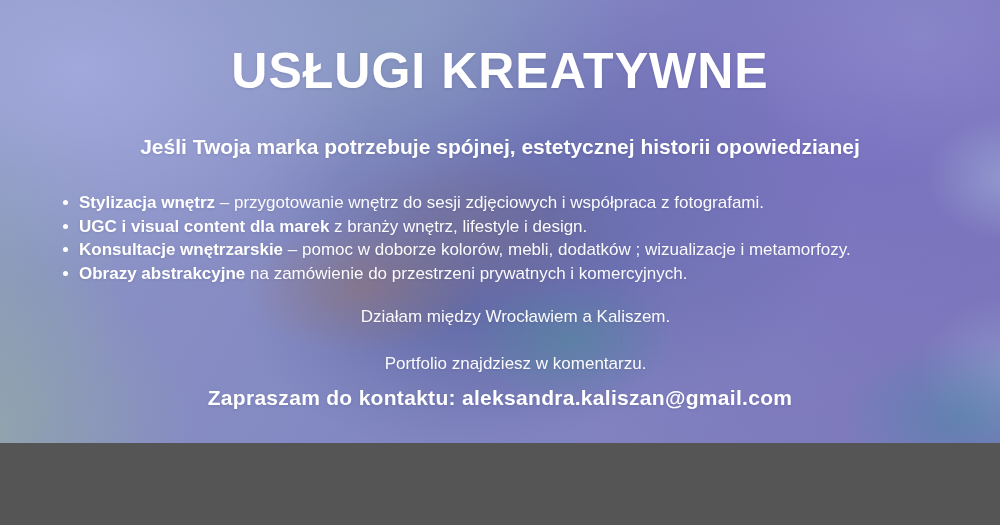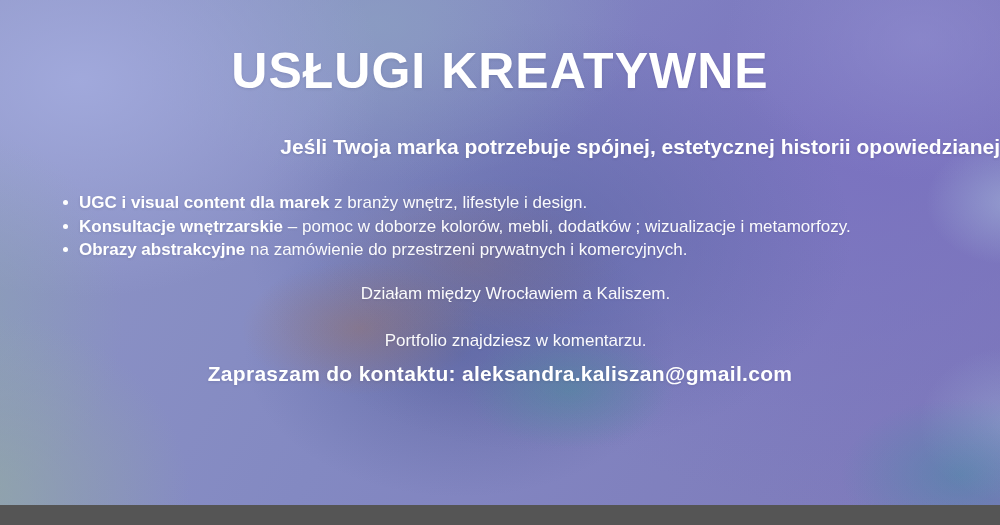--- a/index.html
+++ b/index.html
@@ -6,21 +6,21 @@
   * { margin: 0; padding: 0; box-sizing: border-box; }
 
   body {
     font-family: "Liberation Sans", "DejaVu Sans", sans-serif;
     background: #555;
   }
 
   .poster {
     position: relative;
     width: 1000px;
-    height: 505px;
+    height: 443px;
     overflow: hidden;
     color: var(--text, #ffffff);
   }
 
   
   .bg {
     position: absolute;
     inset: 0;
     background:
       radial-gradient(170px 95px  at 36% 65%,  rgba(173,112,66,0.32), rgba(173,112,66,0) 70%),
@@ -50,21 +50,21 @@
   .title {
     text-align: center;
     font-size: 50px;
     font-weight: 800;
     letter-spacing: 1px;
     line-height: 1.1;
     margin-bottom: 32px;
   }
 
   .subtitle {
-    text-align: right;
+    text-align: center;
     font-size: 21px;
     font-weight: 700;
     line-height: 31px;
     margin-bottom: 29px;
   }
 
   .services {
     list-style: none;
     padding-left: 79px;
     padding-right: 40px;
@@ -114,20 +114,21 @@
 <div class="poster">
   <div class="bg"></div>
 
   <div class="content">
 
     <h1 class="title">USŁUGI KREATYWNE</h1>
 
     <p class="subtitle"><span>Jeśli Twoja marka potrzebuje spójnej, estetycznej historii opowiedzianej</span><br></p>
 
     <ul class="services">
+      <li><span class="b">Stylizacja wnętrz</span><span class="rest"> – przygotowanie wnętrz do sesji zdjęciowych i współpraca z fotografami.</span></li>
       <li><span class="b">UGC i visual content dla marek</span><span class="rest"> z branży wnętrz, lifestyle i design.</span></li>
       <li><span class="b">Konsultacje wnętrzarskie</span><span class="rest"> – pomoc w doborze kolorów, mebli, dodatków ; wizualizacje i metamorfozy.</span></li>
       <li><span class="b">Obrazy abstrakcyjne</span><span class="rest"> na zamówienie do przestrzeni prywatnych i komercyjnych.</span></li>
     </ul>
 
     <p class="location"><span>Działam między Wrocławiem a Kaliszem.</span><br><br><span>Portfolio znajdziesz w komentarzu.</span></p>
 
     <p class="contact"><span>Zapraszam do kontaktu: </span><span>aleksandra.kaliszan@gmail.com</span></p>
 
   </div>

